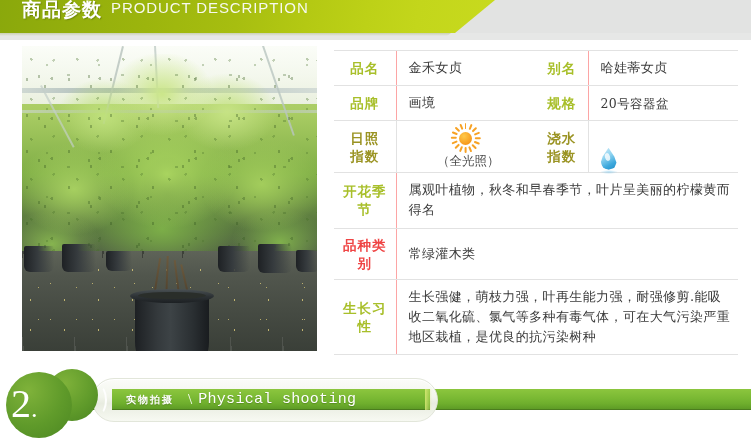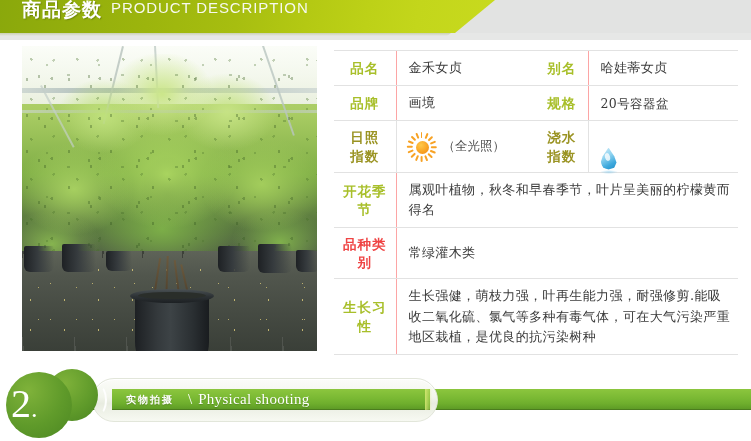--- a/index.html
+++ b/index.html
@@ -247,21 +247,21 @@
   .val.sm { font-size: 12.5px; }
   .val-narrow { width: 140px; }
   .lbl-r { width: 52px; }
   .val-r  { width: 150px; }
 
   
   .icon-row-cell {
     padding: 2px 6px 2px 10px !important;
     border-left: 1px solid #e2e2e2;
   }
-  .icon-flex { display: flex; align-items: center; }
+  .icon-flex { display: flex; align-items: center; flex-direction: column; }
   #sun-icon {
     position: relative;
     width: 30px; height: 30px;
     flex: 0 0 30px;
     margin-right: 6px;
   }
   #sun-core {
     position: absolute; left: 9px; top: 9px;
     width: 13px; height: 13px; border-radius: 50%;
     background: radial-gradient(circle at 38% 32%, #ffc94a 0%, #f79a1c 70%, #ef8b10 100%);
@@ -342,21 +342,21 @@
     font-size: 10px; font-weight: bold; color: #ffffff;
     letter-spacing: 2px;
     text-shadow: 0 1px 1px rgba(60,100,20,.5);
   }
   #footer-text-sep {
     font-family: "Liberation Serif", serif;
     font-size: 15px; color: #ffffff;
     margin: 0 6px 0 14px;
   }
   #footer-text-en {
-    font-family: Liberation Serif, serif;
+    font-family: Liberation Mono, monospace;
     font-size: 15px; color: #ffffff;
     letter-spacing: .3px;
     text-shadow: 0 1px 1px rgba(60,100,20,.45);
   }
   #badge { position: absolute; left: 2px; top: 0px; width: 110px; height: 73px; }
   #badge-c1 {
     position: absolute; left: 4px; top: 4px; width: 66px; height: 66px;
     border-radius: 50%;
     background: radial-gradient(circle at 34% 28%, #7fb23a 0%, #5f9a2a 55%, #4c8722 100%);
   }

